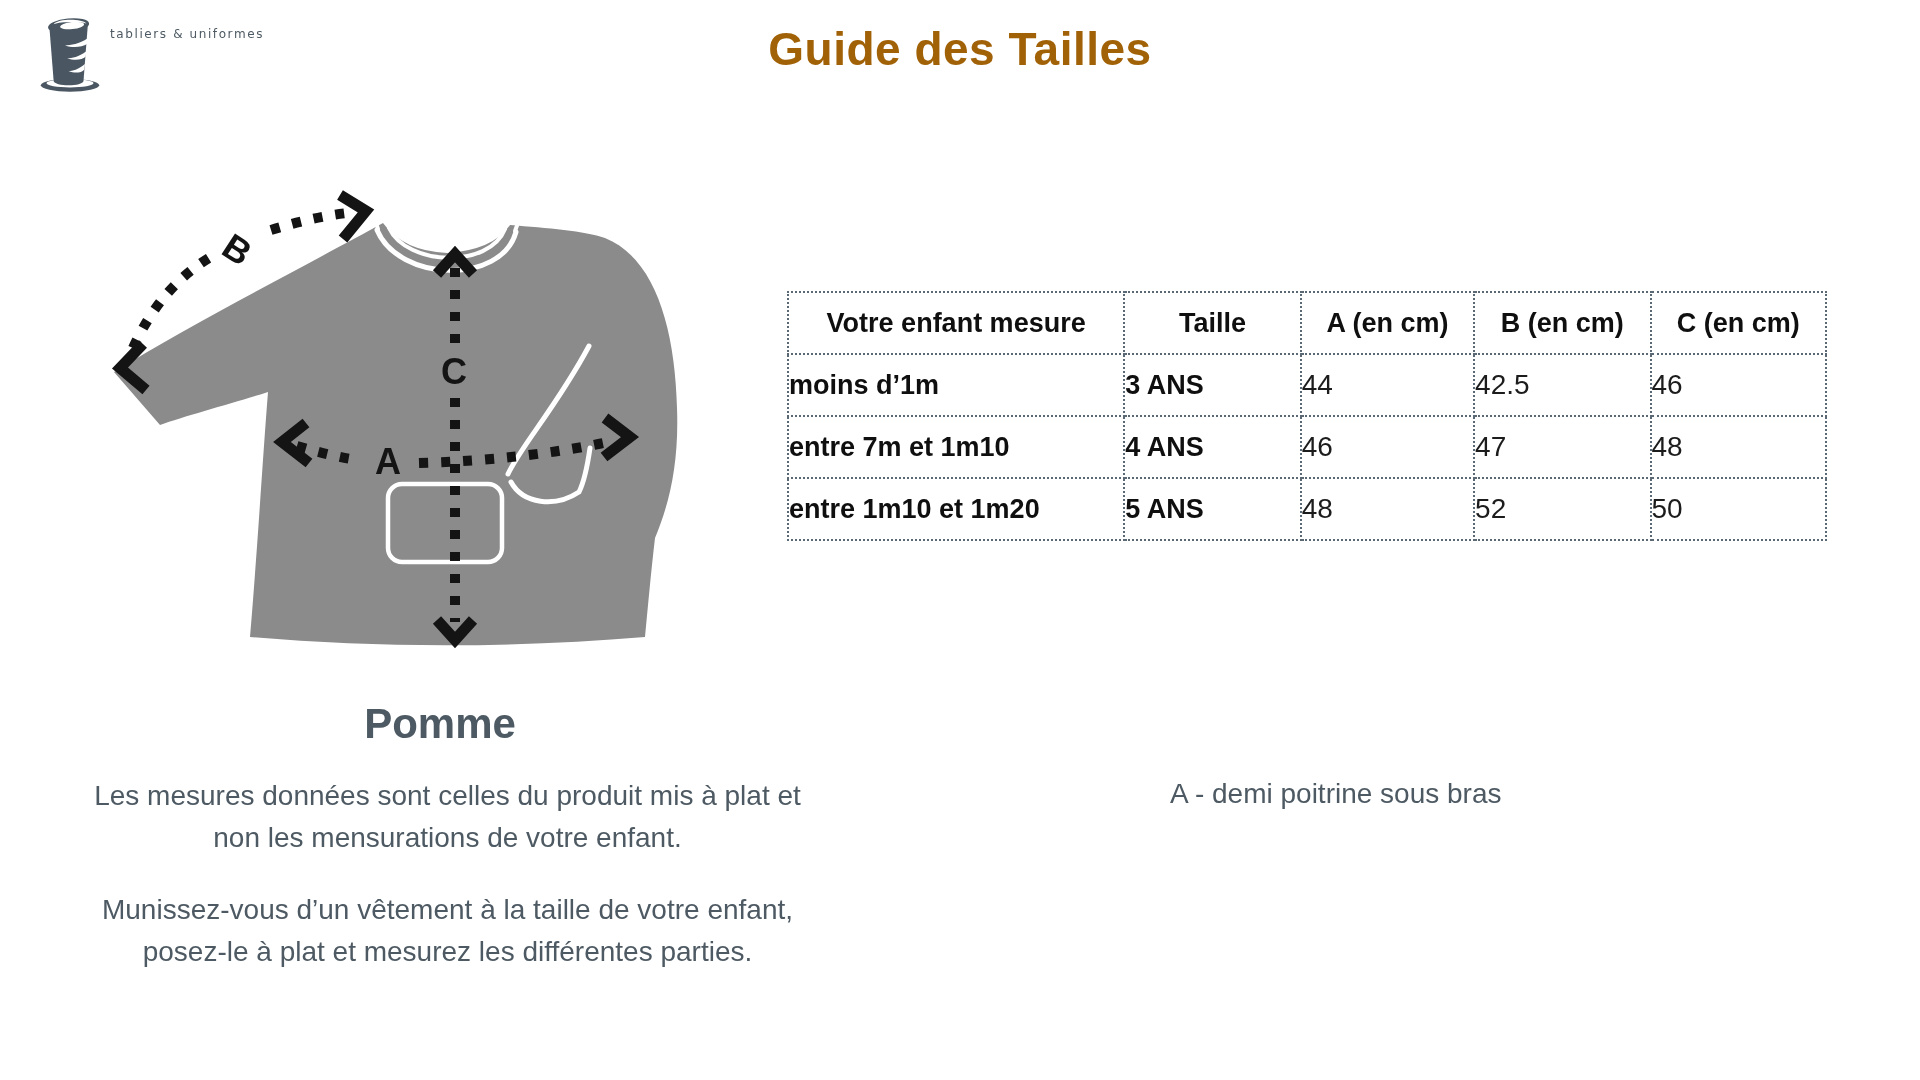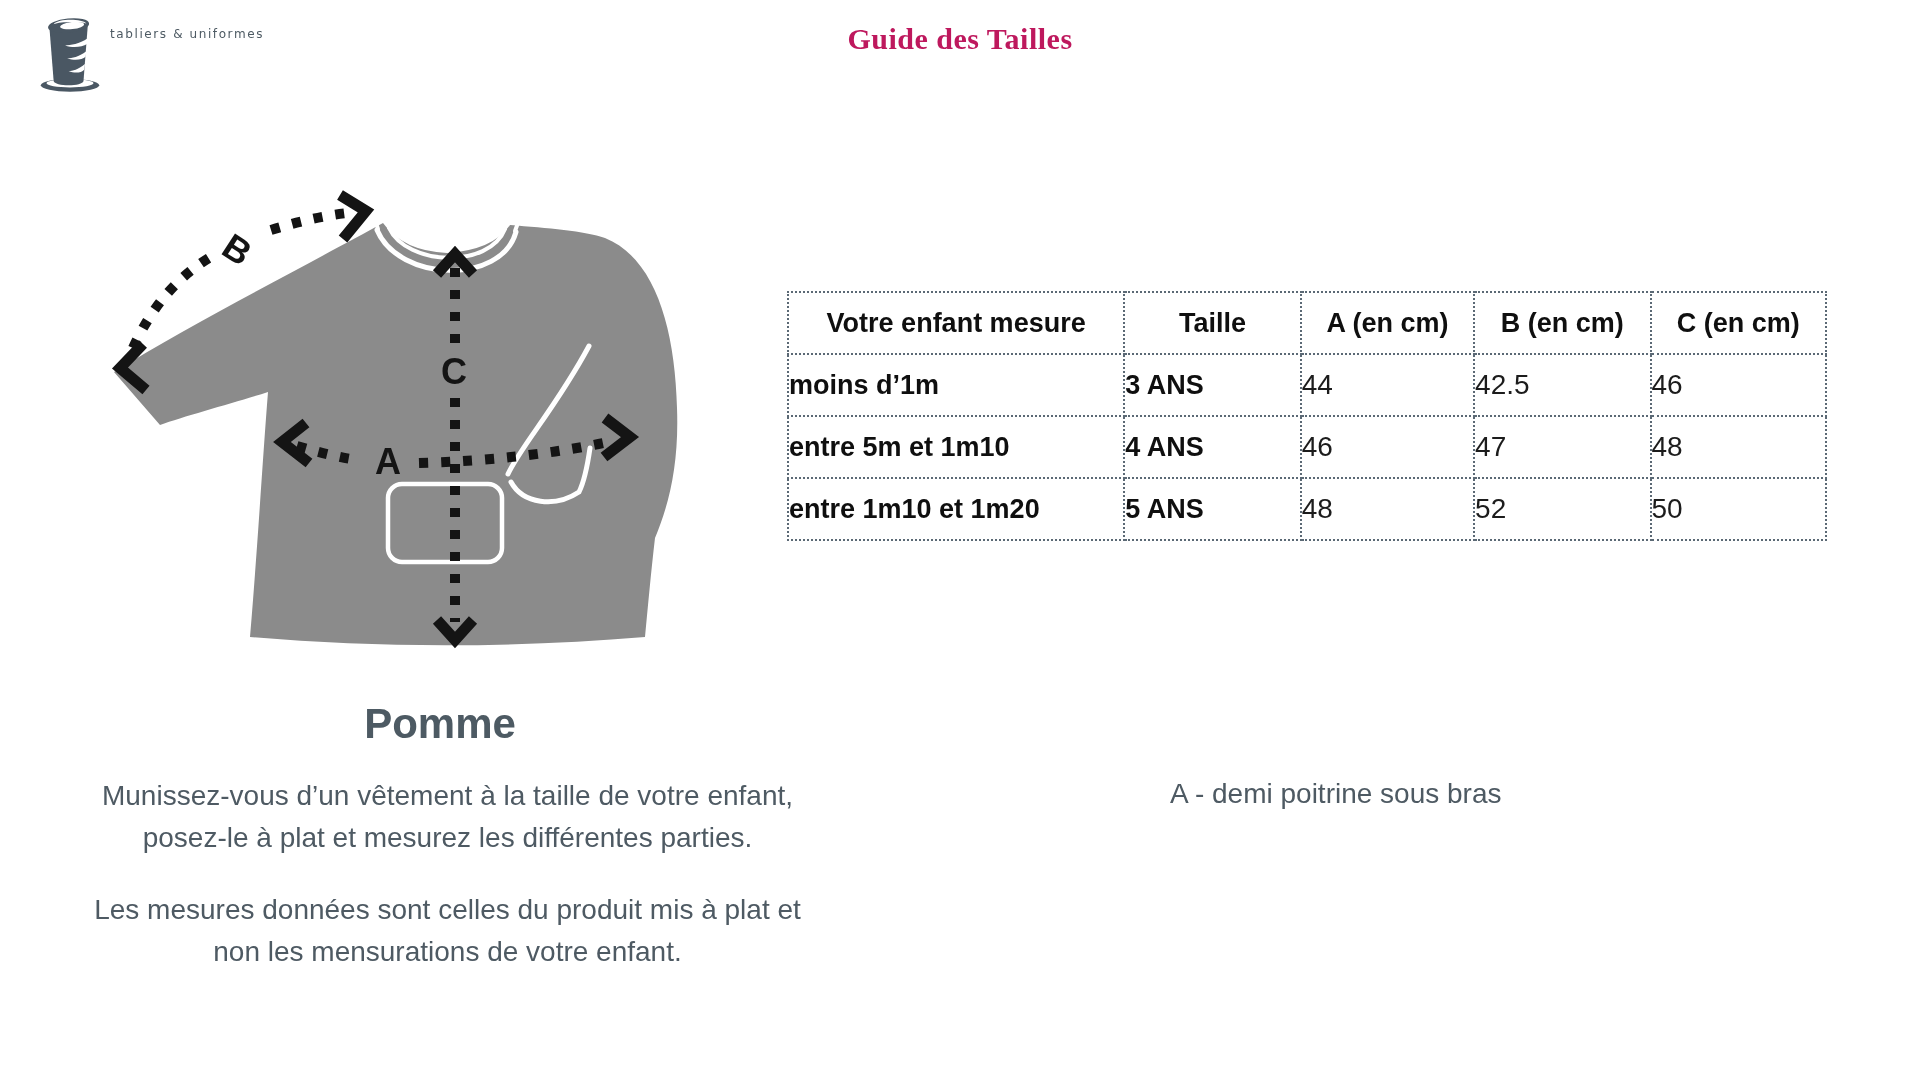--- a/index.html
+++ b/index.html
@@ -11,21 +11,21 @@
   }
 
   
   .logo { position:absolute; left:38px; top:14px; display:flex; align-items:flex-start; }
   .logo-icon { width:64px; height:80px; flex:0 0 auto; }
   .logo-text { margin-left:8px; margin-top:10px; color:#4d5a63; }
   .logo-name { font-size:45px; line-height:1; font-weight:600; letter-spacing:1px; font-family:"DejaVu Sans", sans-serif; }
   .logo-tagline { font-size:12px; letter-spacing:1.6px; margin-top:3px; font-weight:500; font-family:"DejaVu Sans", sans-serif; }
   .page-title {
     position:absolute; left:0; right:0; top:22px; text-align:center;
-    font-size:30px; font-weight:800; color:#be185d; letter-spacing:0.5px;font-family:Liberation Serif, serif;
+    font-size:46px; font-weight:800; color:#a16207; letter-spacing:0.5px;
   }
 
   
   .figure { position:absolute; left:85px; top:150px; width:600px; height:520px; }
   .product-name {
     position:absolute; left:280px; top:700px; width:320px; text-align:center;
     font-size:42px; font-weight:800; color:#4d5a63;
   }
 
   
@@ -151,44 +151,44 @@
     </thead>
     <tbody>
       <tr>
         <td class="cell-label">moins d’1m</td>
         <td class="cell-label">3 ANS</td>
         <td class="cell-num">44</td>
         <td class="cell-num">42.5</td>
         <td class="cell-num">46</td>
       </tr>
       <tr>
-        <td class="cell-label">entre 5m et 1m10</td>
+        <td class="cell-label">entre 7m et 1m10</td>
         <td class="cell-label">4 ANS</td>
         <td class="cell-num">46</td>
         <td class="cell-num">47</td>
         <td class="cell-num">48</td>
       </tr>
       <tr>
         <td class="cell-label">entre 1m10 et 1m20</td>
         <td class="cell-label">5 ANS</td>
         <td class="cell-num">48</td>
         <td class="cell-num">52</td>
         <td class="cell-num">50</td>
       </tr>
     </tbody>
   </table>
 
   <div class="notes">
     <p>
+      <span>Les mesures données sont celles du produit mis à plat et</span><br>
+      <span>non les mensurations de votre enfant.</span>
+    </p>
+    <p>
       <span>Munissez-vous d’un vêtement à la taille de votre enfant,</span><br>
       <span>posez-le à plat et mesurez les différentes parties.</span>
-    </p>
-    <p>
-      <span>Les mesures données sont celles du produit mis à plat et</span><br>
-      <span>non les mensurations de votre enfant.</span>
     </p>
   </div>
 
   <div class="legend">
     <div>A - demi poitrine sous bras</div>
   </div>
 
 </div>
 
 </body></html>

